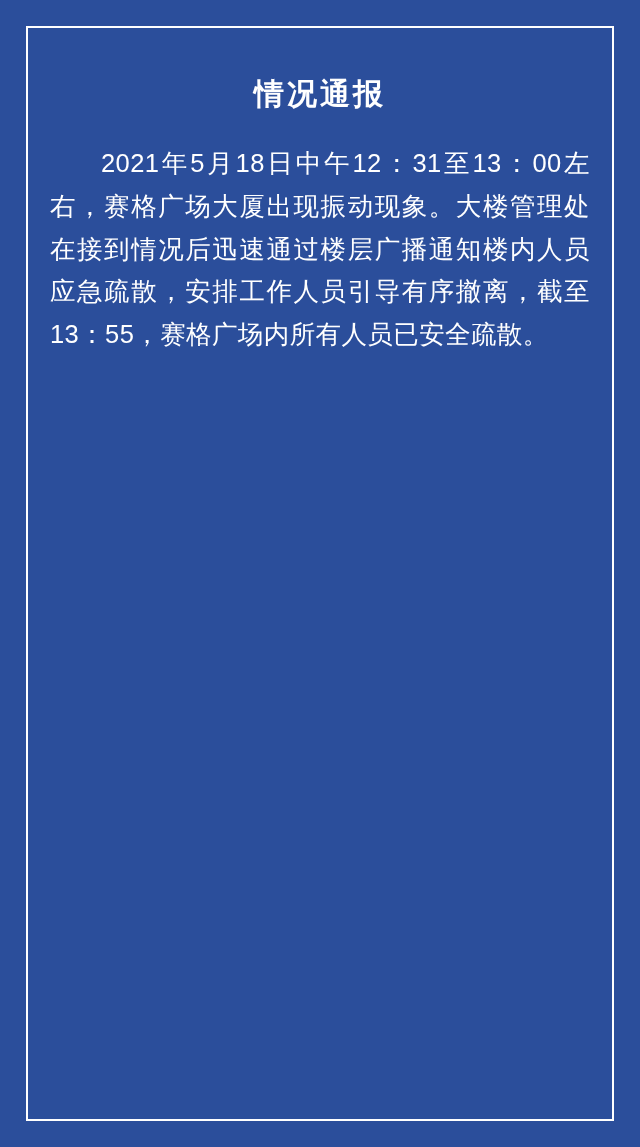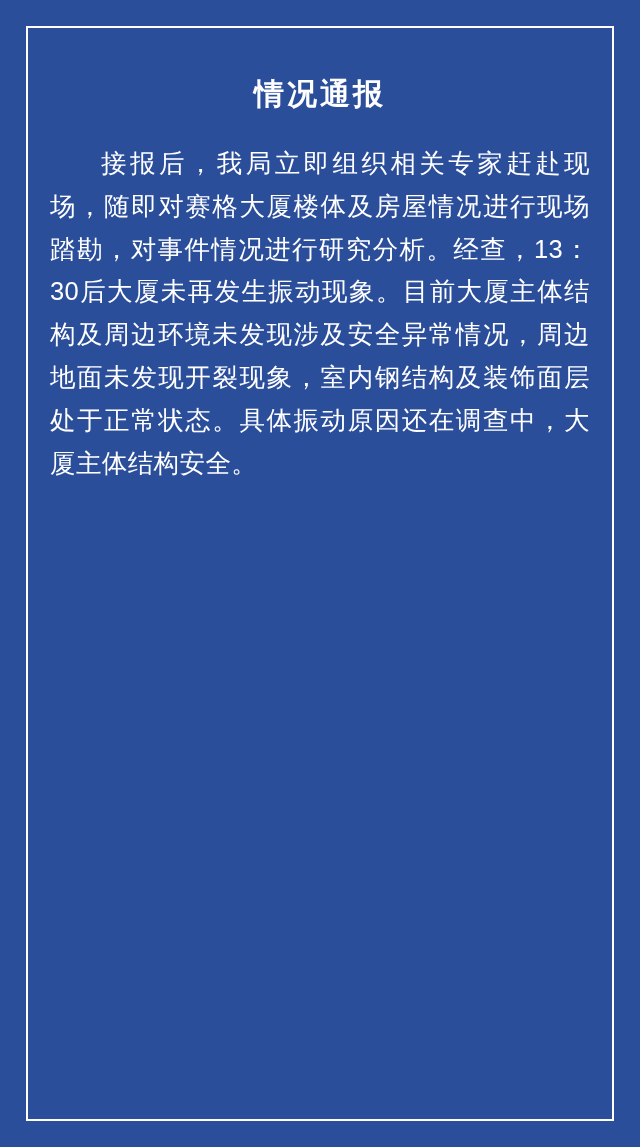--- a/index.html
+++ b/index.html
@@ -65,15 +65,15 @@
     margin-bottom: 0;
   }
 </style>
 </head>
 <body>
 
 <div class="poster">
   <div class="frame"></div>
   <div class="content">
     <h1 class="title">情况通报</h1>
-    <p class="para indent">接报后，我局立即组织相关专家赶赴现场，随即对赛格大厦楼体及房屋情况进行现场踏勘，对事件情况进行研究分析。经查，13：30后大厦未再发生振动现象。目前大厦主体结构及周边环境未发现涉及安全异常情况，周边地面未发现开裂现象，室内钢结构及装饰面层处于正常状态。具体振动原因还在调查中，大厦主体结构安全。</p>
+    <p class="para indent">2021年5月18日中午12：31至13：00左右，赛格广场大厦出现振动现象。大楼管理处在接到情况后迅速通过楼层广播通知楼内人员应急疏散，安排工作人员引导有序撤离，截至13：55，赛格广场内所有人员已安全疏散。</p>
   </div>
 </div>
 
 </body></html>

